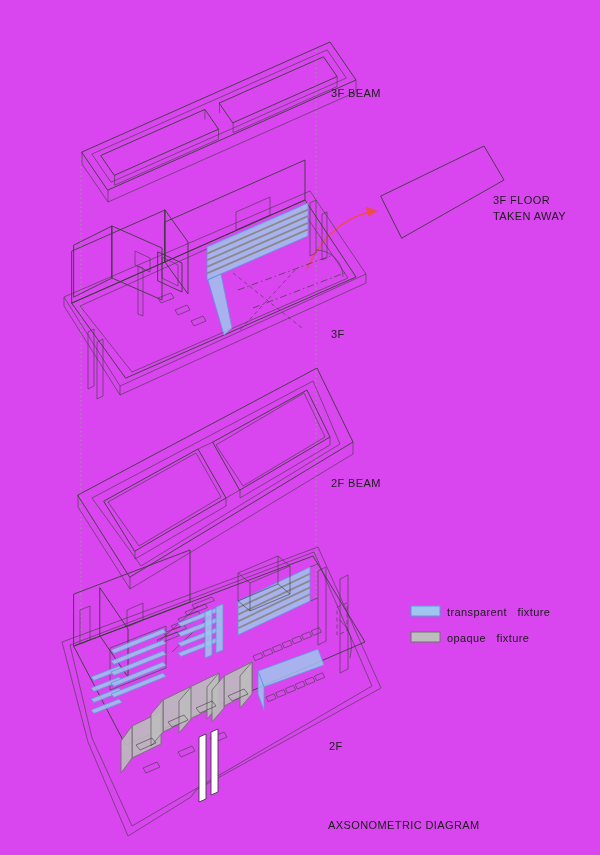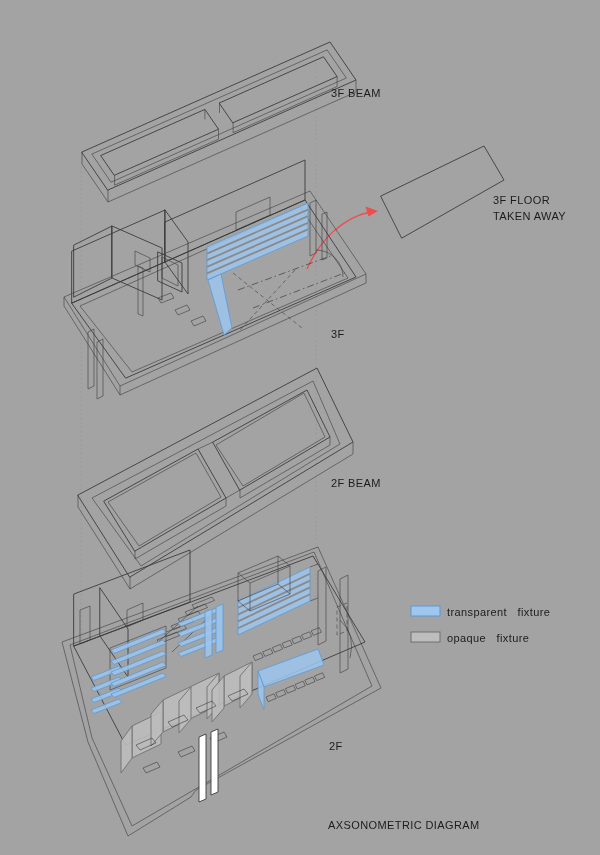--- a/index.html
+++ b/index.html
@@ -1,16 +1,16 @@
 <!DOCTYPE html>
 <html style="--line: #3c3c3c; --transparent-fixture: #9ec6ee; --transparent-fixture-edge: #5b9bd5; --opaque-fixture: #bdbdbd; --opaque-fixture-edge: #707070; --arrow-red: #ee4d4d; --shelf-line: #8a8a8a; --construction-line: #9a9a9a;"><head>
 <meta charset="utf-8">
 <style>
   html,body{margin:0;padding:0;background:#ffffff;}
-  .stage{position:relative;width:600px;height:855px;background:#a3a3a3;overflow:hidden;
+  .stage{position:relative;width:600px;height:855px;background:#d946ef;overflow:hidden;
          font-family:"Liberation Sans",sans-serif;}
   svg{display:block;}
   .wire{fill:none;stroke:var(--line,#3c3c3c);stroke-width:.9;stroke-linejoin:round;stroke-linecap:round;}
   .wire2{fill:none;stroke:var(--line,#3c3c3c);stroke-width:.6;stroke-linejoin:round;}
   .white{fill:#ffffff;stroke:var(--line,#3c3c3c);stroke-width:.9;stroke-linejoin:round;}
   .fix-blue{fill:var(--transparent-fixture,#9ec6ee);fill-opacity:.85;stroke:var(--transparent-fixture-edge,#5b9bd5);stroke-width:.8;stroke-linejoin:round;}
   .fix-gray{fill:var(--opaque-fixture,#bdbdbd);fill-opacity:.9;stroke:var(--opaque-fixture-edge,#707070);stroke-width:.9;stroke-linejoin:round;}
   .shelf-line{stroke:var(--shelf-line,#8a8a8a);stroke-width:1.8;fill:none;}
   .dotted{stroke:var(--construction-line,#9a9a9a);stroke-width:1.1;stroke-dasharray:1.6,2.8;fill:none;}
   .dashdot{stroke:var(--line,#3c3c3c);stroke-width:.7;stroke-dasharray:7,3,1.5,3;fill:none;}

